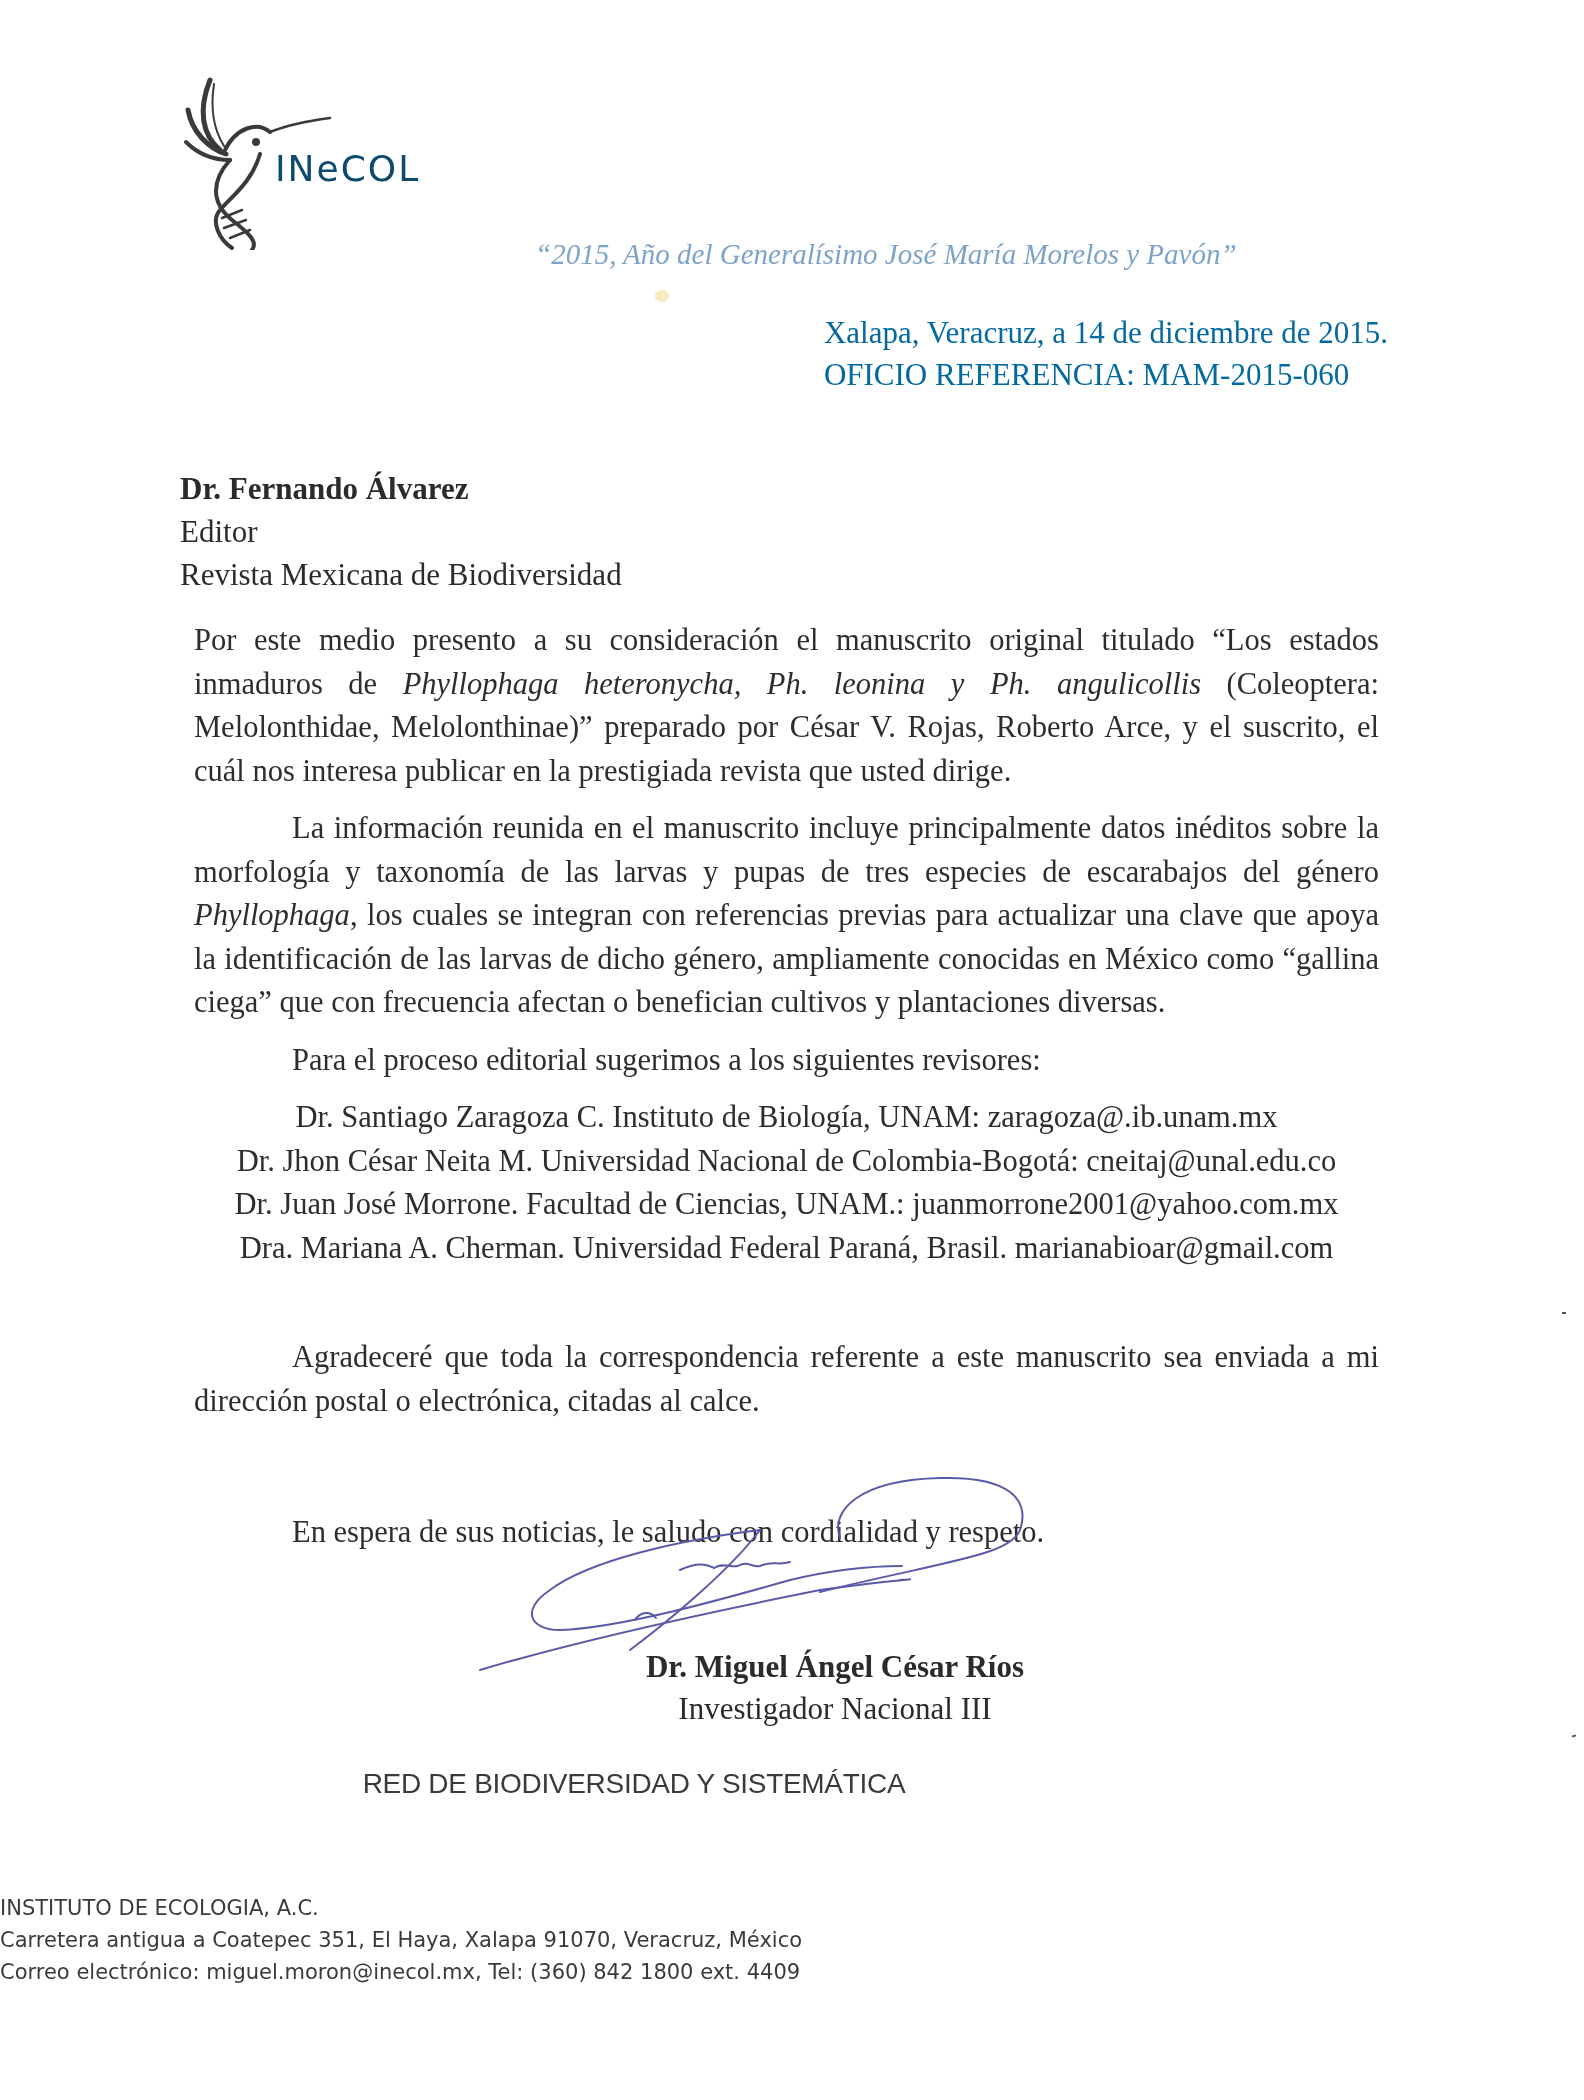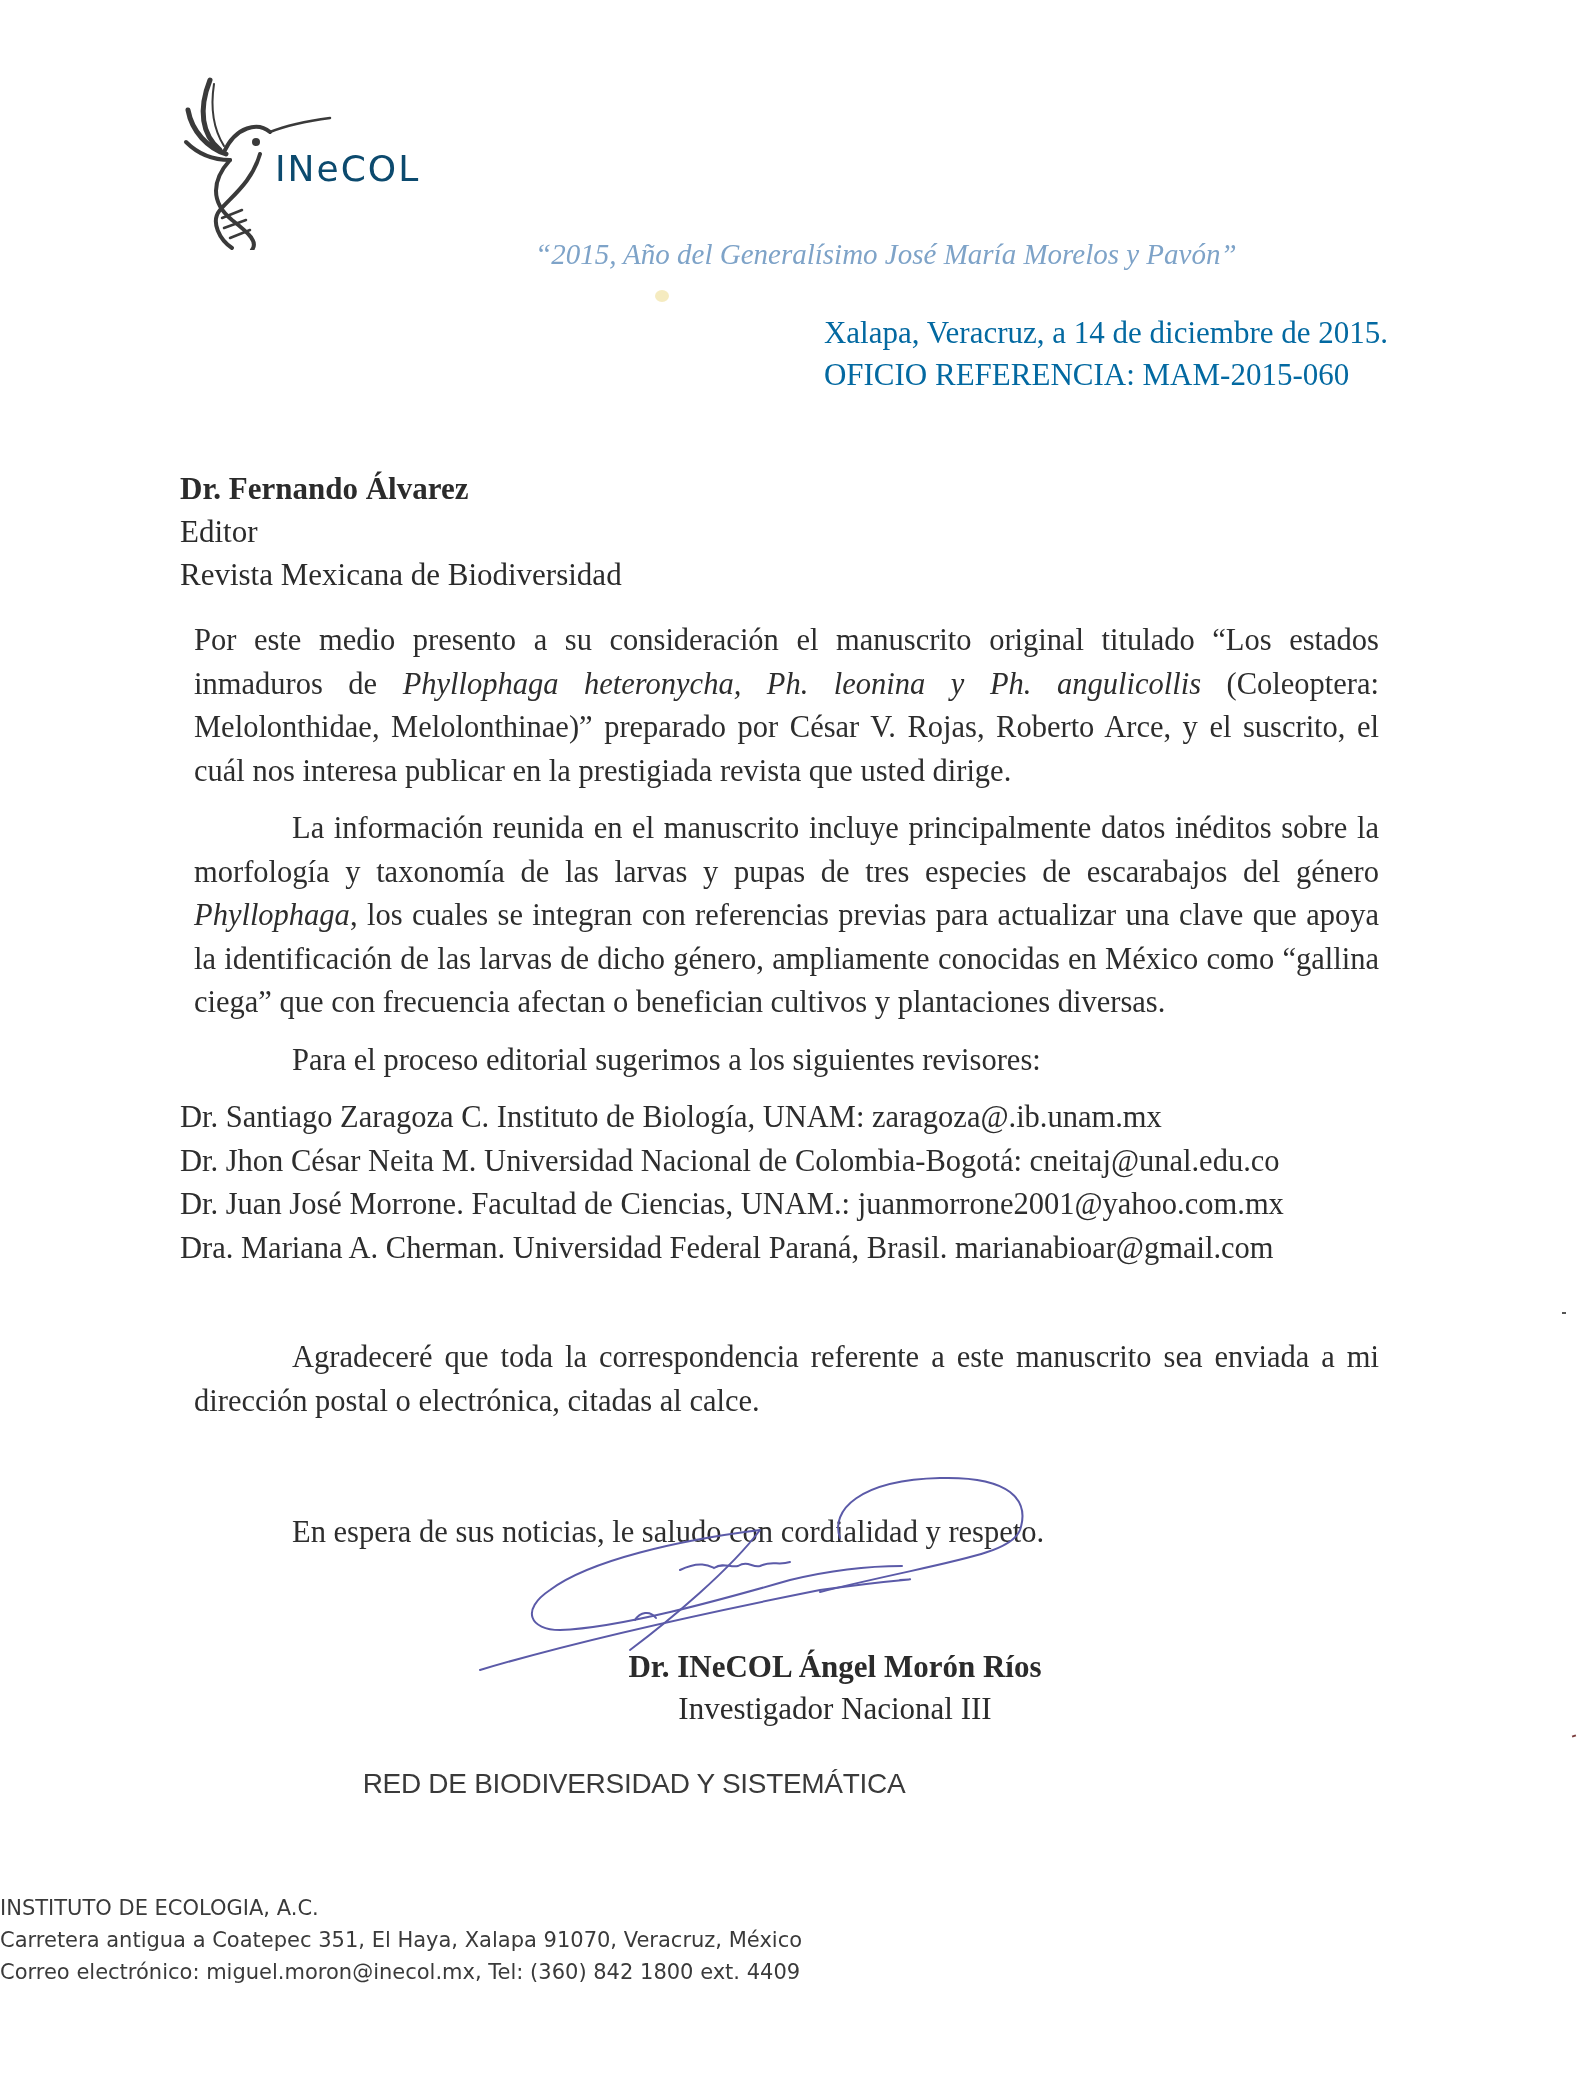--- a/index.html
+++ b/index.html
@@ -23,21 +23,21 @@
     .stain { left: 655px; top: 290px; width: 14px; height: 12px; border-radius: 50%; background: #f3e6b0; opacity: .8; }
     .right-block { right: 196px; top: 312px; text-align: left; font-size: 31px; line-height: 42px; color: #0369a1; }
     .addressee { left: 180px; top: 436px; font-size: 31px; line-height: 43px; margin-top: 31px; }
     .addressee .name { font-weight: bold; }
     .body-text {
       left: 180px; top: 605px; width: 1213px; font-size: 30.5px; line-height: 43.5px; text-align: justify;
       color: #2d2d2d;
     }
     .body-text p { margin: 14px; }
     .indent { text-indent: 98px; }
-    .reviewer { white-space: nowrap; text-align: left; }
+    .reviewer { white-space: nowrap; text-align: center; }
     .gap1 { height: 52px; }
     .gap2 { height: 60px; }
     .signature { left: 460px; top: 1470px; width: 660px; height: 220px; }
     .signature svg { width: 100%; height: 100%; display: block; }
     .signer { left: 625px; top: 1646px; width: 420px; text-align: center; font-size: 31px; line-height: 42px; }
     .signer .name { font-weight: bold; }
     .network {
       left: 0; width: 1268px; top: 1768px; text-align: center;
       font-family: "Liberation Sans", sans-serif; font-size: 28px; color: #3a3a3a; letter-spacing: -0.3px;
     }
@@ -108,21 +108,21 @@
       <path d="M300 60 C220 70 130 90 90 120 C60 140 70 160 100 160 C160 158 260 130 330 110 C380 98 420 96 442 96"></path>
       <path d="M300 60 C270 100 210 150 170 180"></path>
       <path d="M220 100 C240 90 250 96 254 98 C264 92 270 98 278 96 C288 90 292 98 300 96 C312 90 318 96 330 92"></path>
       <path d="M380 68 C370 40 400 10 480 8 C550 6 570 30 560 60 C550 86 480 92 360 122"></path>
       <path d="M175 150 C180 142 190 140 196 148"></path>
     </g>
   </svg>
 </div>
 
 <div class="abs signer">
-  <div class="name">Dr. INeCOL Ángel Morón Ríos</div>
+  <div class="name">Dr. Miguel Ángel César Ríos</div>
   <div>Investigador Nacional III</div>
 </div>
 
 <div class="abs network">RED DE BIODIVERSIDAD Y SISTEMÁTICA</div>
 <div class="abs footer">
   <div>INSTITUTO DE ECOLOGIA, A.C.</div>
   <div>Carretera antigua a Coatepec 351, El Haya, Xalapa 91070, Veracruz, México</div>
   <div>Correo electrónico: miguel.moron@inecol.mx, Tel: (360) 842 1800 ext. 4409</div>
 </div>
 

